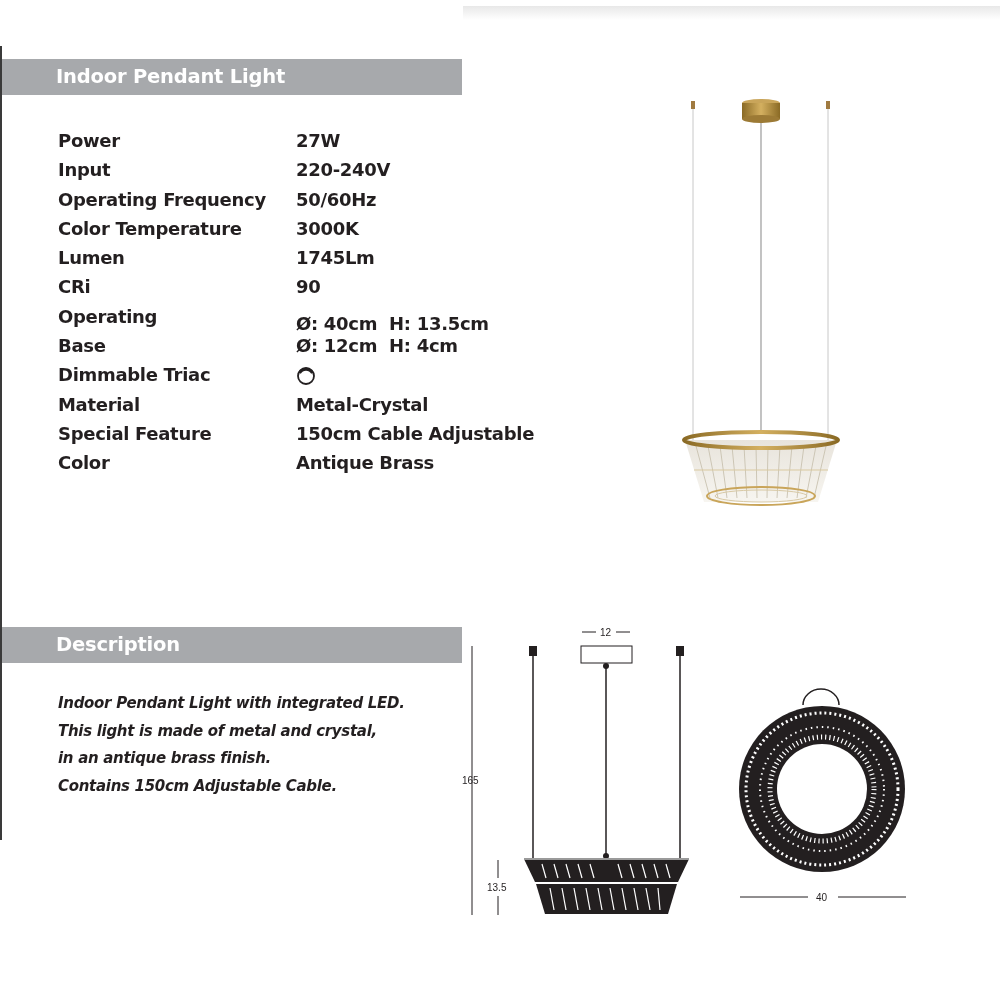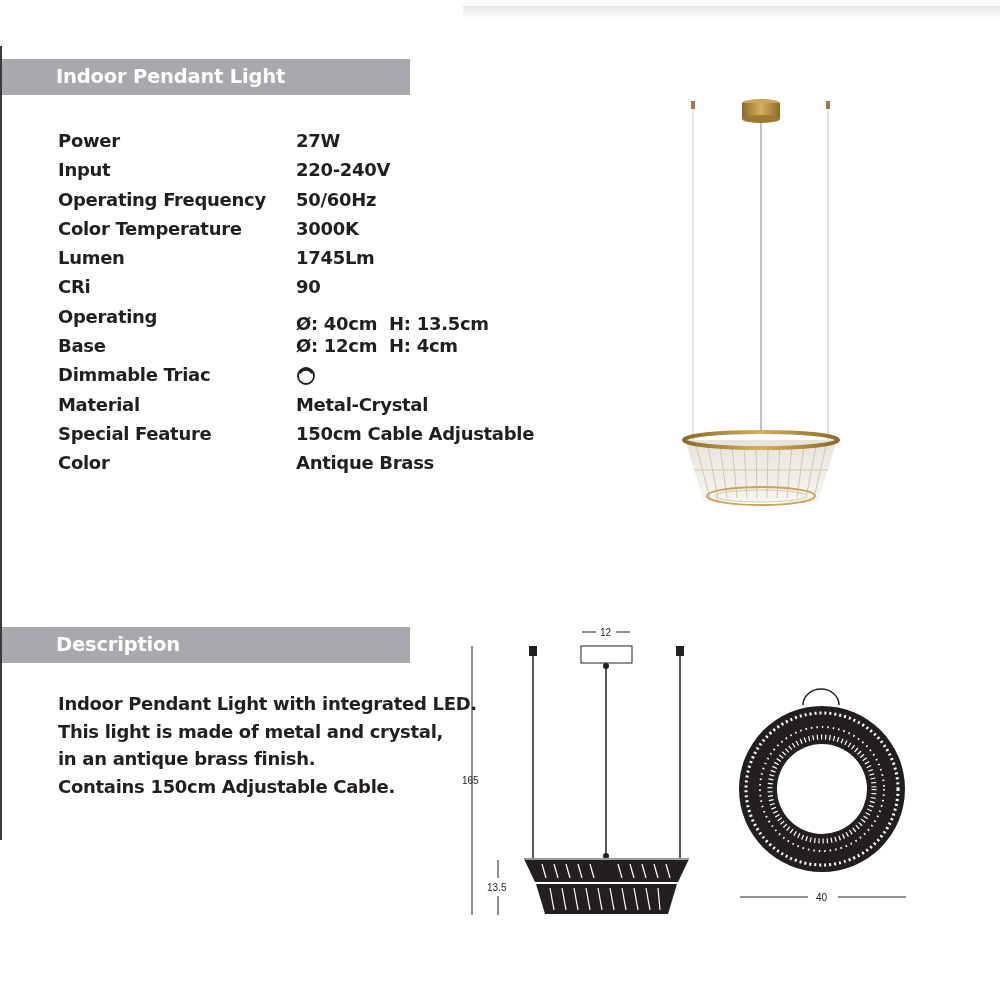--- a/index.html
+++ b/index.html
@@ -1,29 +1,29 @@
 <!DOCTYPE html>
 <html><head>
 <meta charset="utf-8">
 <style>
   html, body { margin:0; padding:0; background:#ffffff; }
   body { width:1000px; height:1000px; position:relative; overflow:hidden;
          font-family:"DejaVu Sans", "Liberation Sans", sans-serif; color:#231f20; }
   .top-shade { position:absolute; left:463px; top:6px; width:537px; height:14px;
                background:linear-gradient(#e8e8e8, #ffffff); }
   .left-rule { position:absolute; left:0; top:46px; width:2px; height:794px; background:#3a3a3a; }
-  .section-bar { position:absolute; left:2px; width:408px; height:36px; background:#a7a9ac; }
+  .section-bar { position:absolute; left:2px; width:460px; height:36px; background:#a7a9ac; }
   .section-bar span { position:absolute; left:54px; top:6px; font-size:19.5px; font-weight:bold;
                       color:#ffffff; letter-spacing:-0.2px; }
   .specs { position:absolute; left:58px; top:126px; }
   .spec-row { position:relative; height:29.3px; font-size:18px; font-weight:bold; letter-spacing:-0.3px; }
   .spec-row .k { position:absolute; left:0; top:4px; white-space:nowrap; }
   .spec-row .v { position:absolute; left:238px; top:4px; white-space:nowrap; }
   .spec-row .v.icon { top:6px; }
-  .desc { position:absolute; left:58px; top:690px; font-size:18px; font-weight:bold; line-height:27.5px; letter-spacing:-0.3px; }
+  .desc { position:absolute; left:58px; top:690px; font-size:15px; font-weight:bold; line-height:27.5px; letter-spacing:-0.3px;font-style:italic; }
   .photo { position:absolute; left:660px; top:90px; width:200px; height:440px; }
   .drawing-side { position:absolute; left:450px; top:620px; width:260px; height:300px; }
   .drawing-top { position:absolute; left:720px; top:680px; width:200px; height:230px;text-align:right; }
   .dim-label { font-family:"Liberation Sans", sans-serif; font-size:10px; fill:#231f20; }
 </style>
 </head>
 <body>
 
 <div class="top-shade"></div>
 <div class="left-rule"></div>

